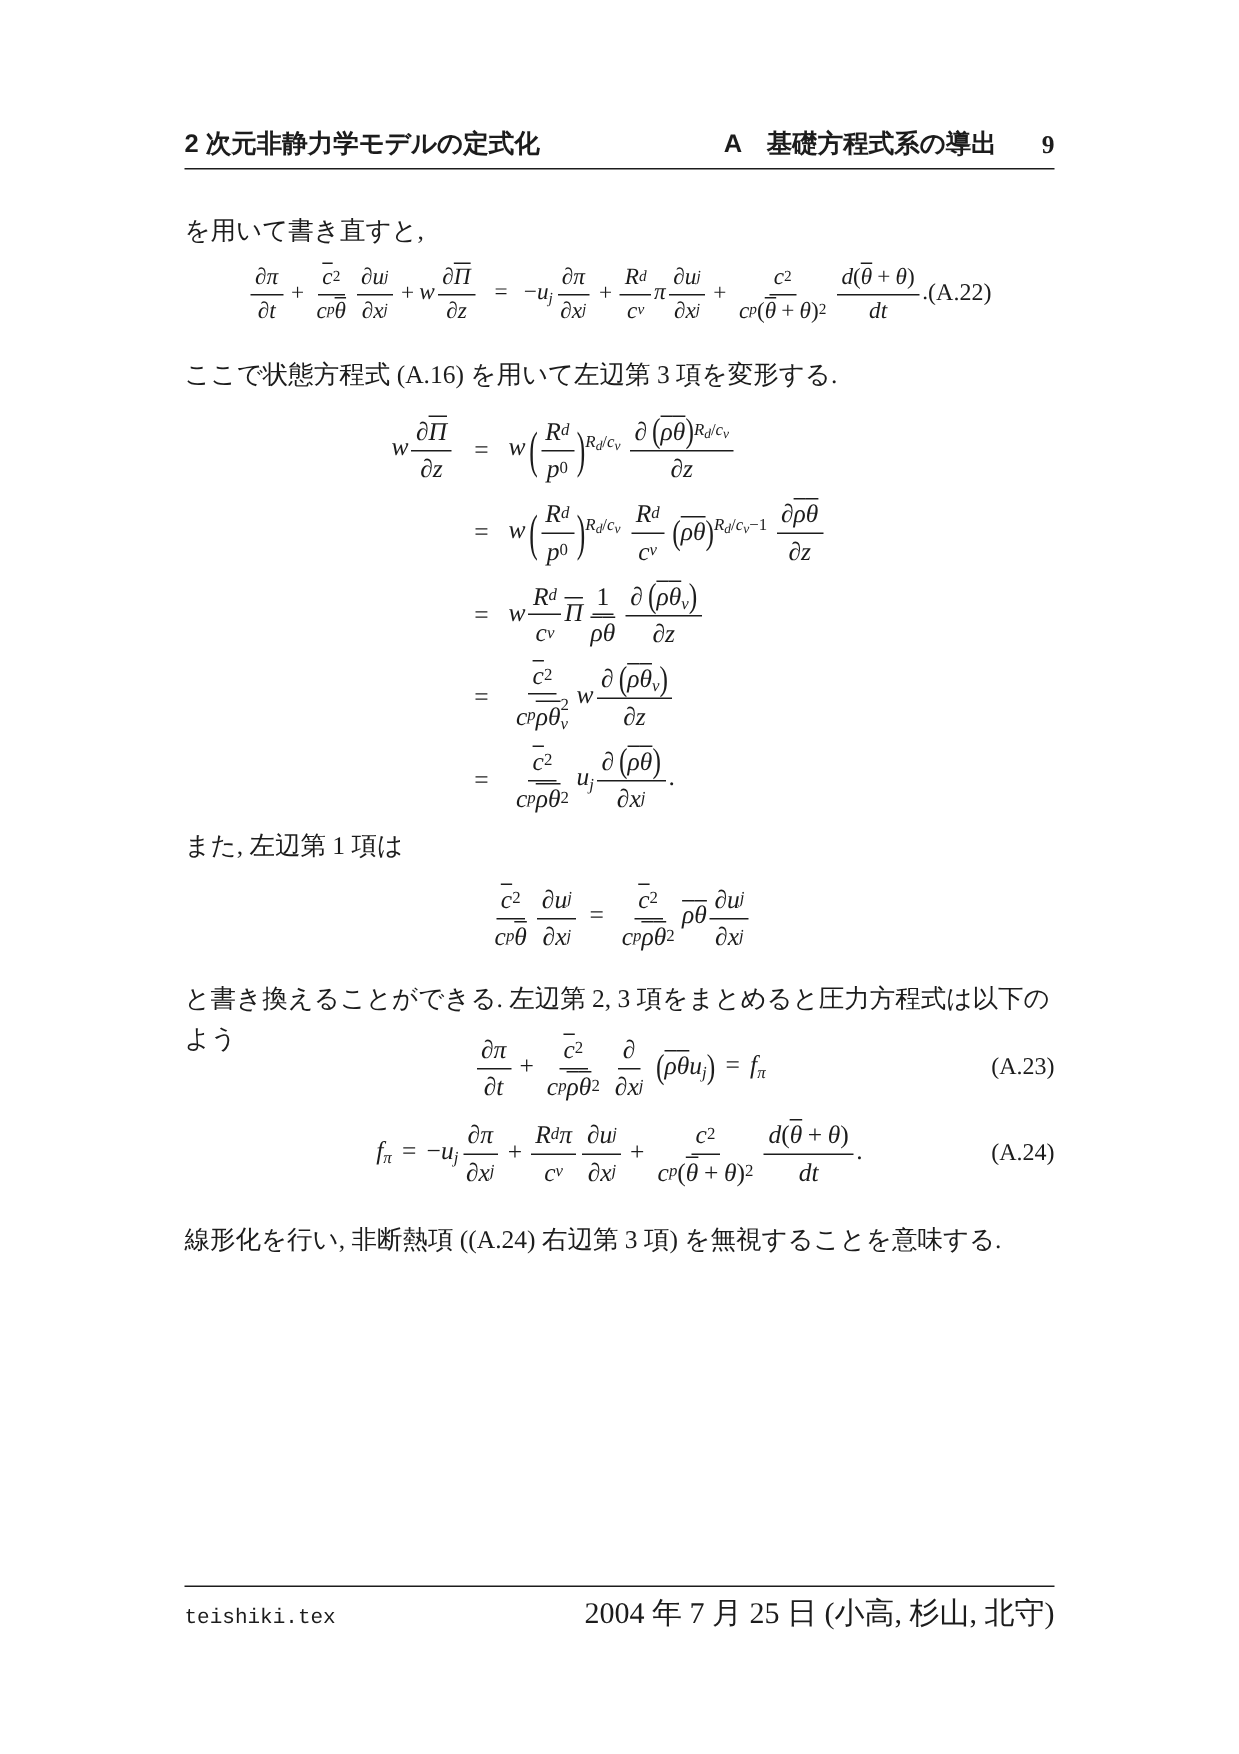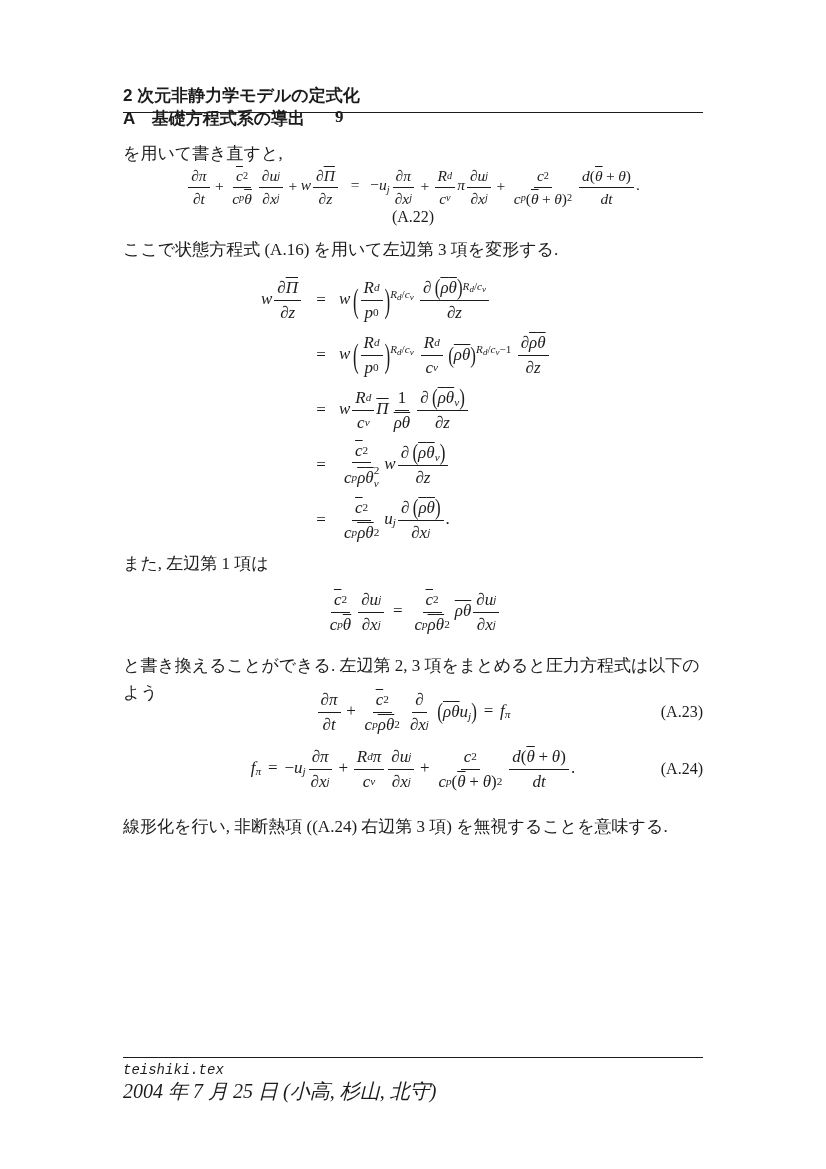--- a/index.html
+++ b/index.html
@@ -4,30 +4,30 @@
 <style>
   * { margin:0; padding:0; box-sizing:border-box; }
   html,body { width:826px; height:1169px; }
   body {
     position:relative;
     background:#ffffff;
     color:#1c1c1c;
     font-family:"Liberation Serif","DejaVu Serif",serif;
     overflow:hidden;
   }
-  .abs { position:absolute; left:123px; width:580px;flex-direction:column; }
+  .abs { position:absolute; left:123px; width:580px; }
   .jp { font-size:17px; line-height:27px; }
   
   .running-head {
     top:84px;
     display:flex; justify-content:space-between; align-items:baseline;
     font-family:"Liberation Sans","DejaVu Sans",sans-serif;
     font-weight:bold; font-size:17px;
   }
-  .rh-right { display:flex; align-items:flex-start; }
+  .rh-right { display:flex; align-items:flex-end; }
   .rh-pagenum { margin-left:30px; font-family:"Liberation Serif",serif; }
   .rule { position:absolute; left:123px; width:580px; height:1px; background:#1c1c1c; }
   
   .math { display:inline-block; font-size:17px; font-style:italic; white-space:nowrap; }
   .mi { font-style:italic; }
   .mr { font-style:normal; }
   .mop { font-style:normal; margin:0 0.22em; }
   .msp { display:inline-block; }
   .frac { display:inline-flex; flex-direction:column; align-items:center; vertical-align:middle; margin:0 2px; }
   .frac .num { display:flex; align-items:center; justify-content:center; padding:0 3px 1px; border-bottom:1px solid #1c1c1c; line-height:1.25; white-space:nowrap; }
@@ -45,21 +45,21 @@
   .eqline { display:flex; align-items:center; justify-content:center; }
   .eqnum { font-style:normal; font-size:16px;text-align:right; }
   .eqnum.right { position:absolute; right:0; }
   
   .derive { top:274px; }
   .drow { display:flex; align-items:center; min-height:52px; margin-bottom:3px; }
   .dlhs { width:180px; text-align:right; }
   .deq { width:36px; text-align:center; font-style:normal; font-size:17px; }
   .drhs { flex:1; text-align:left; }
   
-  .footer-row { top:1062px; display:flex; justify-content:space-between; align-items:baseline;font-style:italic; }
+  .footer-row { top:1062px; display:flex; justify-content:space-between; align-items:baseline; }
   .footer-file { font-family:"Liberation Mono","DejaVu Sans Mono",monospace; font-size:14px; }
   .footer-date { font-size:20px; }
 </style>
 </head>
 <body>
 
 <div class="abs running-head">
   <span>2 次元非静力学モデルの定式化</span>
   <span class="rh-right">
     <span>A　基礎方程式系の導出</span>

